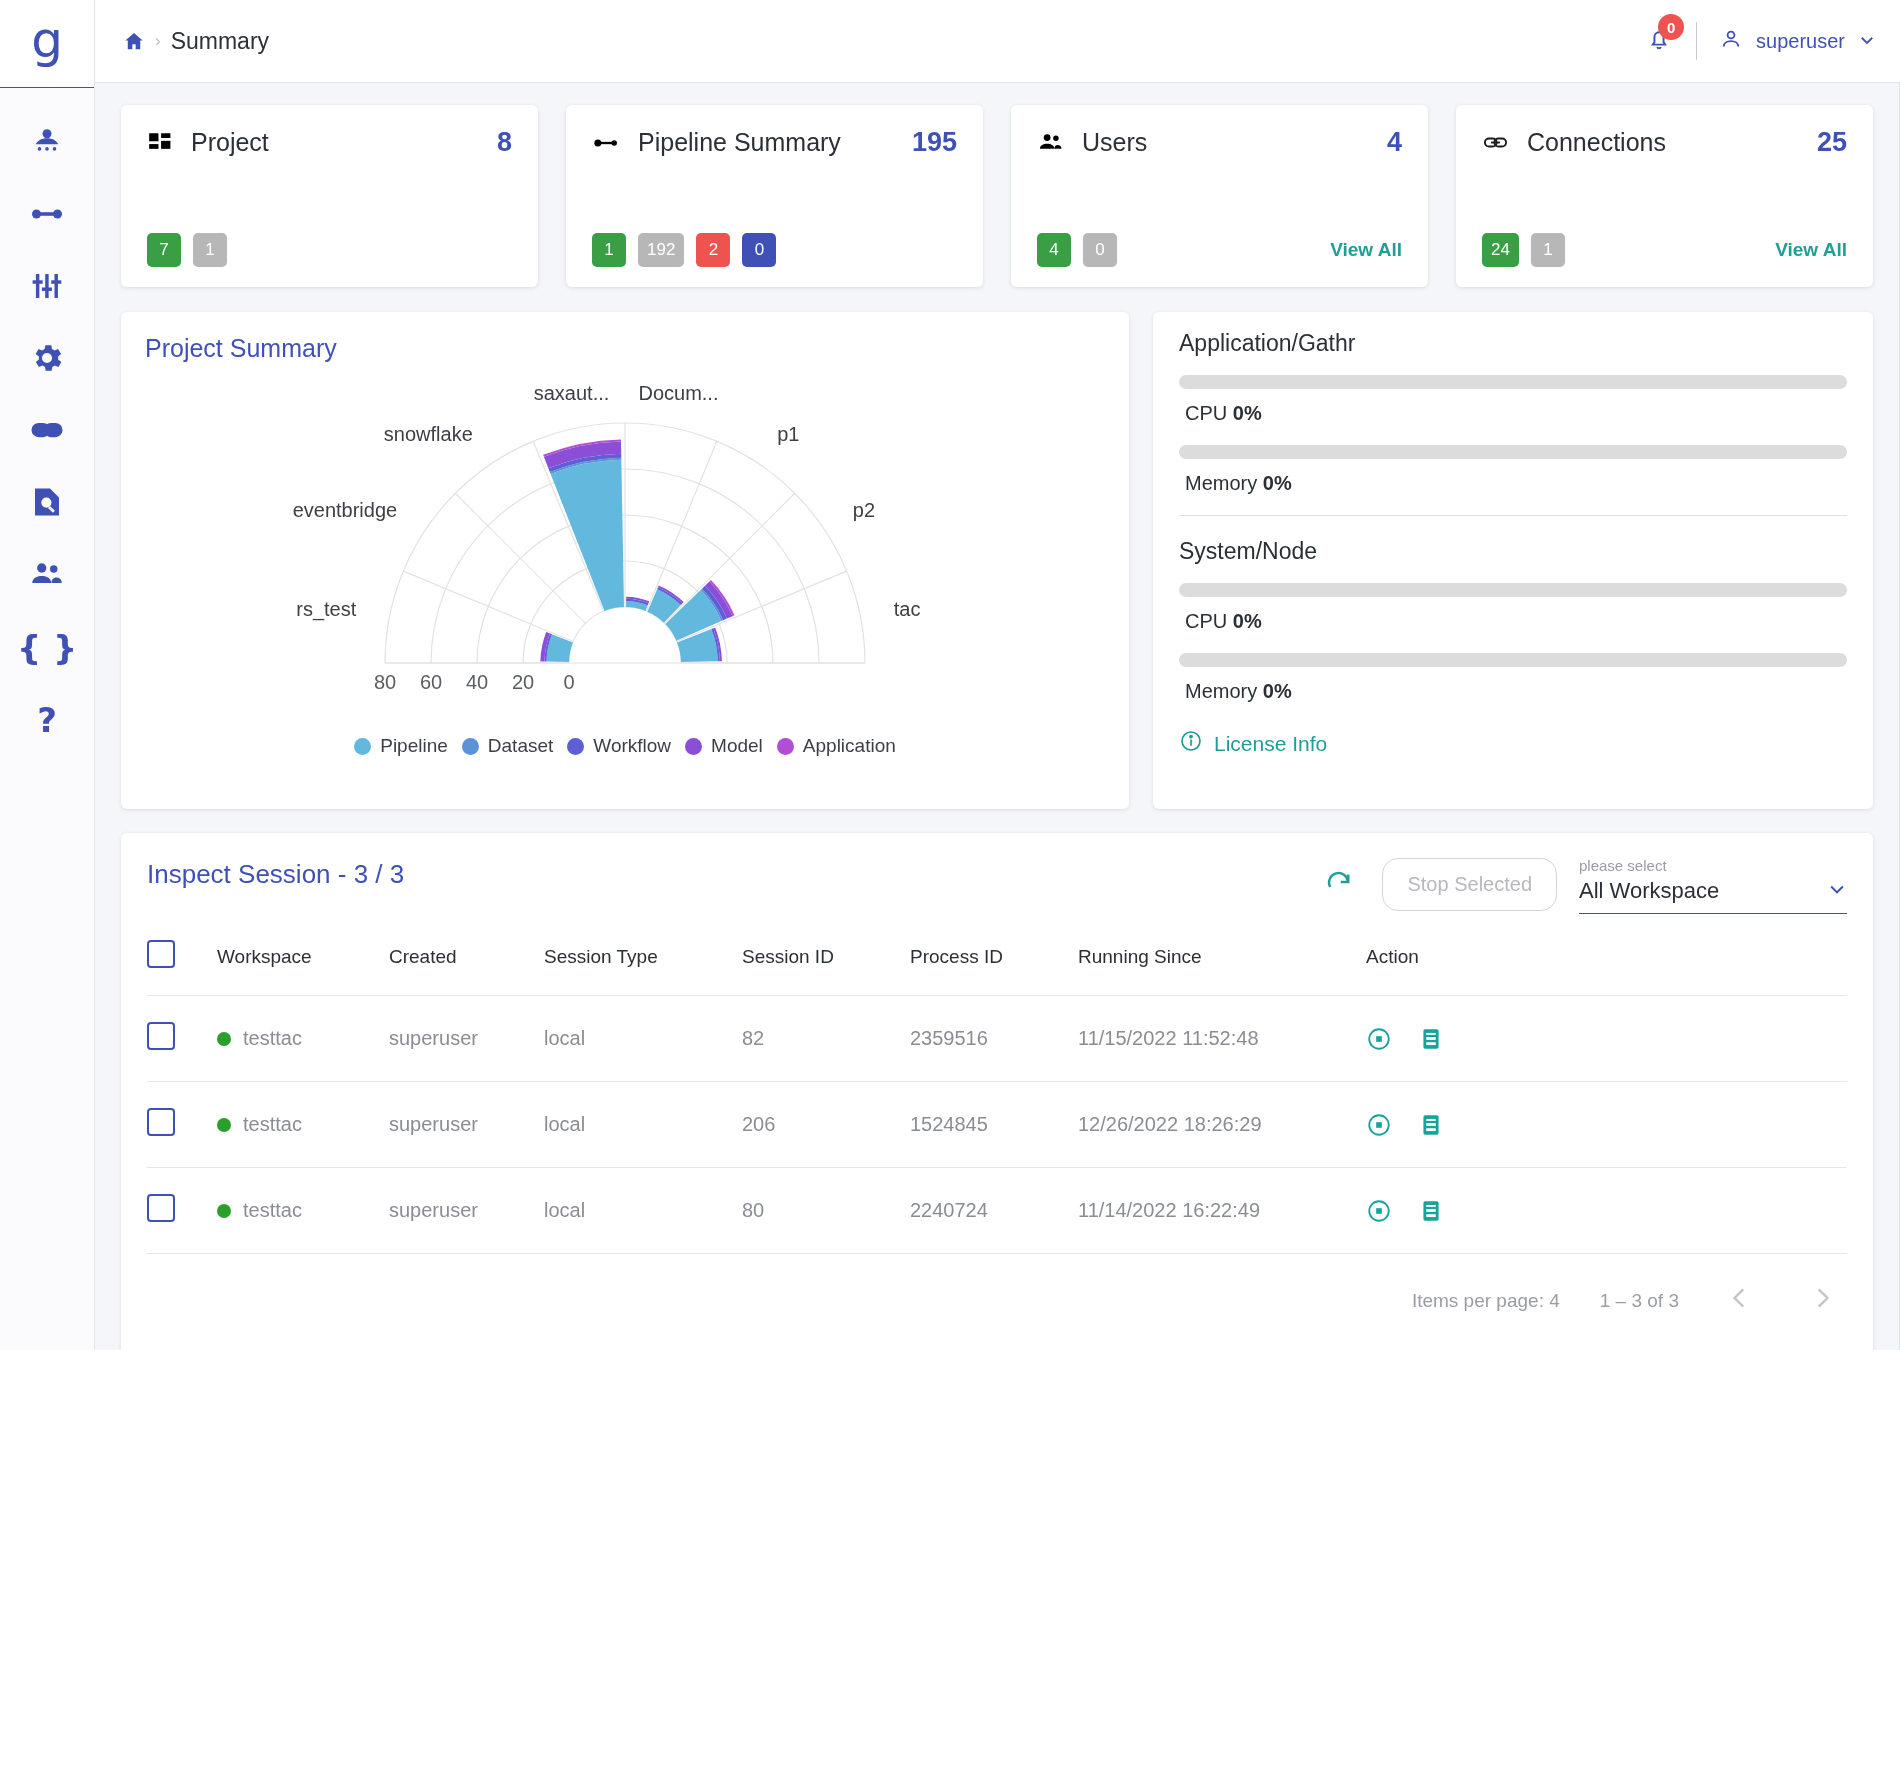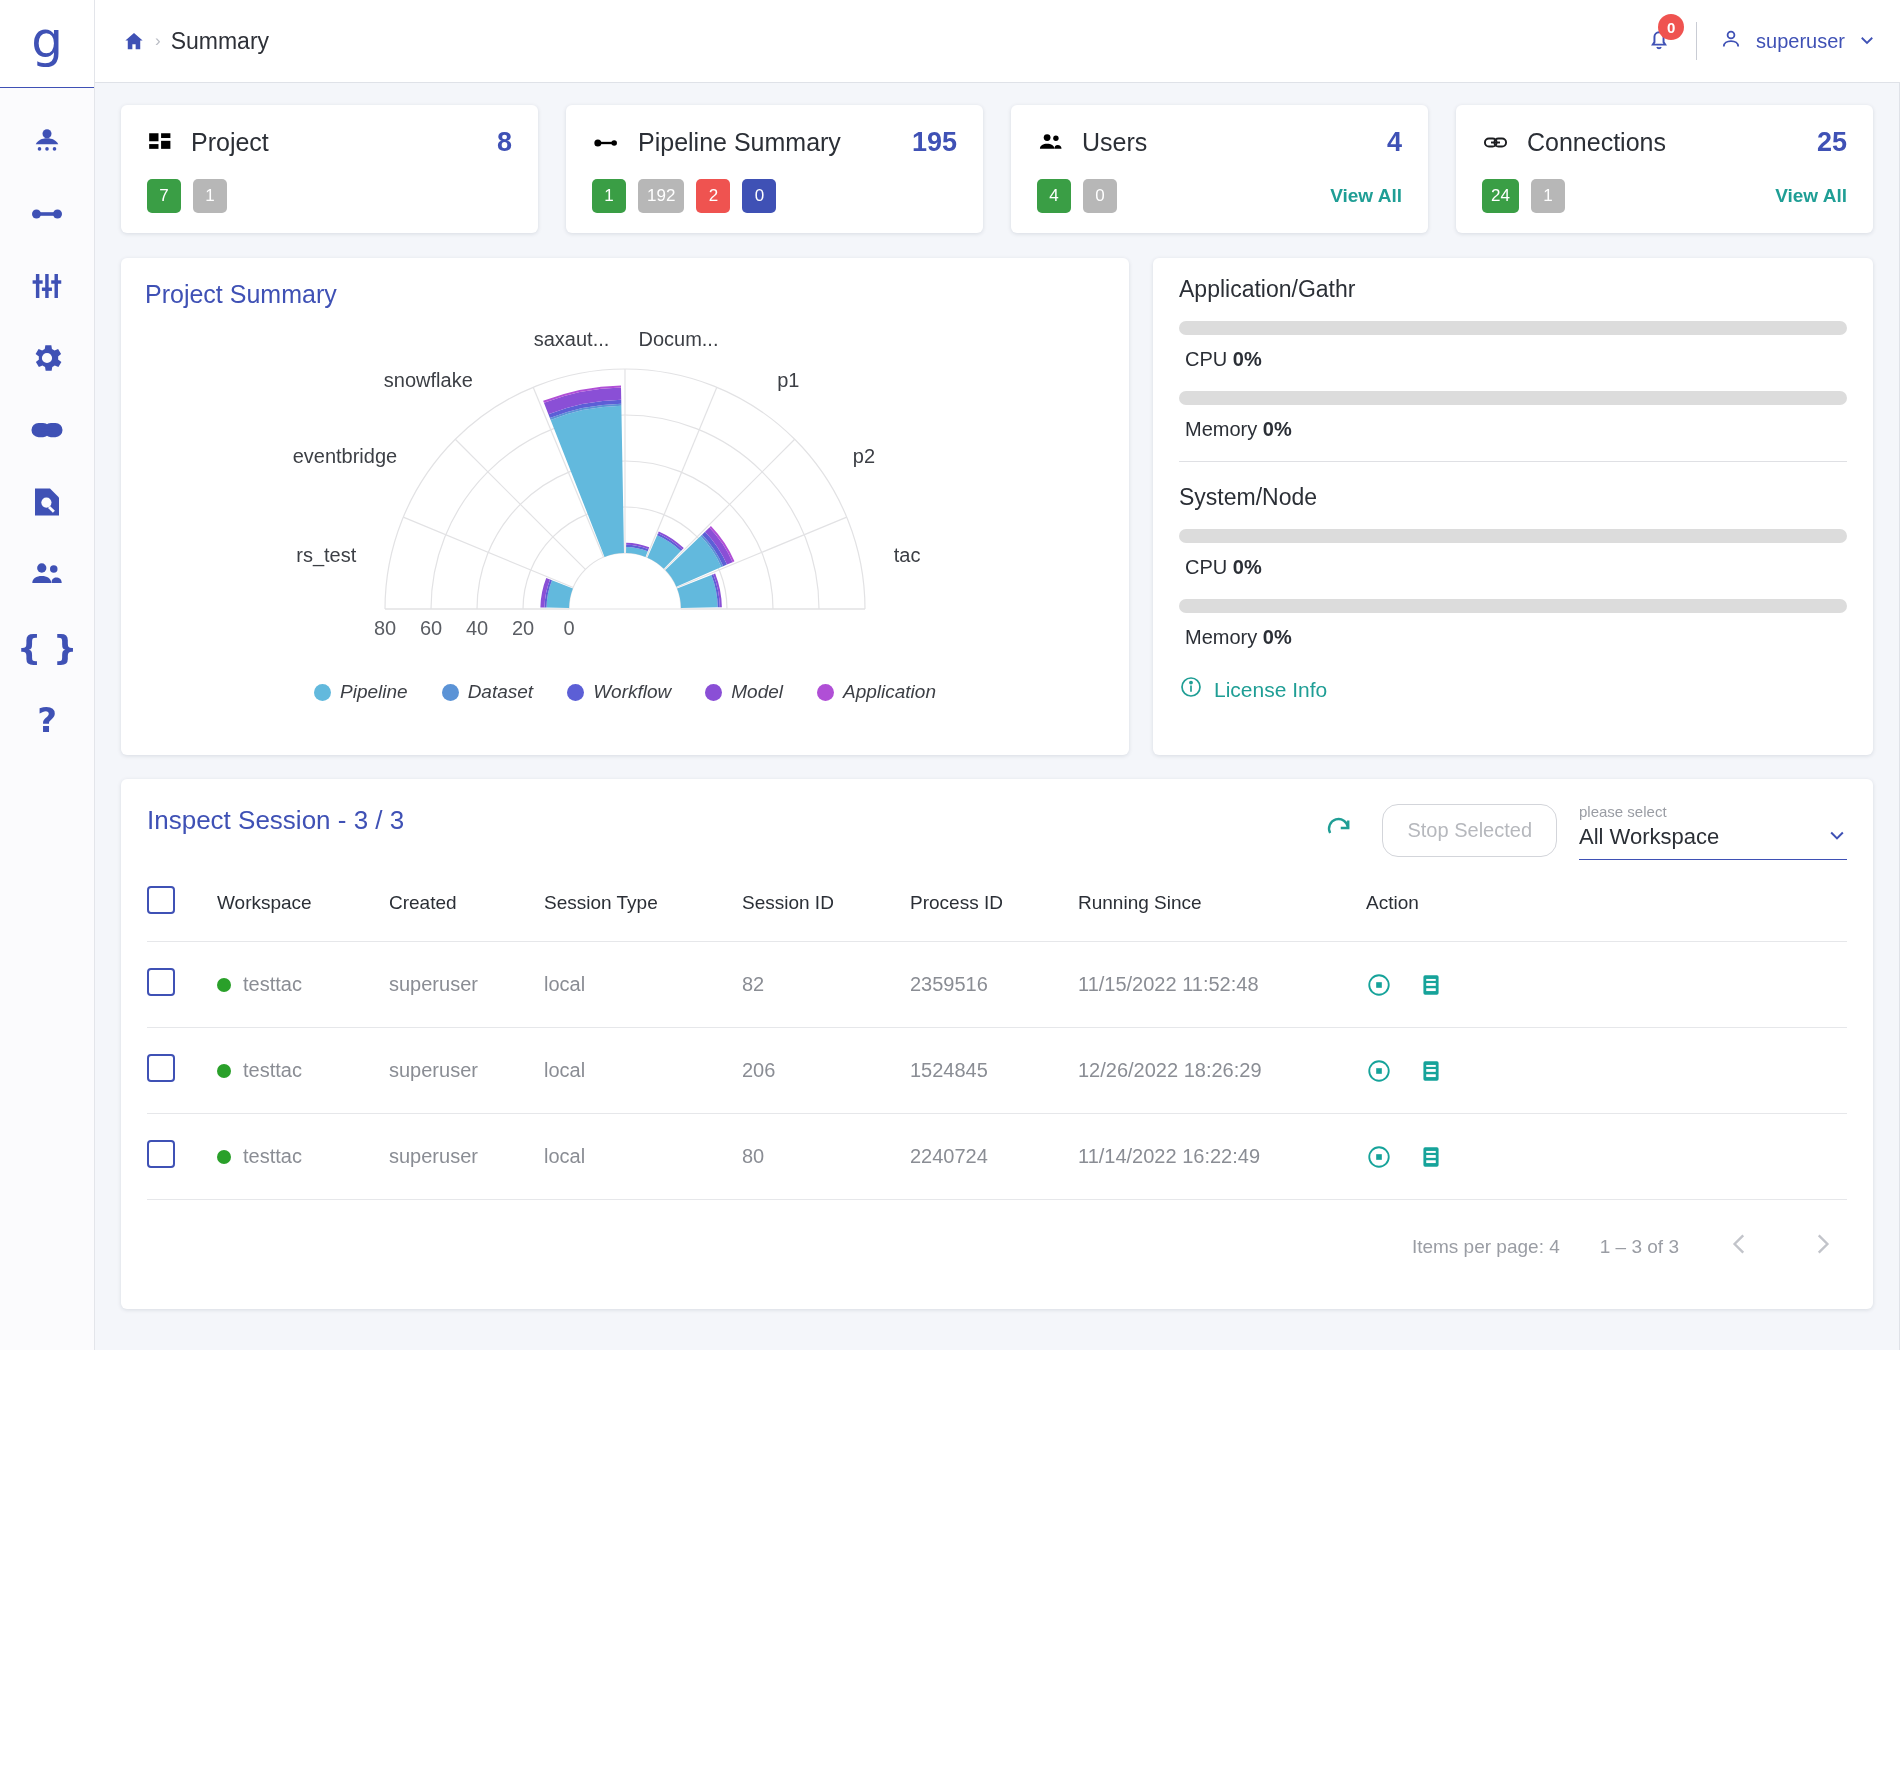--- a/index.html
+++ b/index.html
@@ -72,21 +72,21 @@
     padding:22px 26px 0 26px;
     overflow:hidden;
     border-right:1px solid #dfe2e8;
   }
 
   
   .stats { display:flex; gap:28px; }
   .stat-card {
     flex:1; background:#fff; border-radius:6px;
     box-shadow:0 1px 4px rgba(20,30,60,0.12);
-    height:128px; padding:22px 26px 20px 26px;
+    height:182px; padding:22px 26px 20px 26px;
     display:flex; flex-direction:column; justify-content:space-between;
     min-width:0;
   }
   .stat-top { display:flex; align-items:center; }
   .stat-ico { display:flex; align-items:center; margin-right:18px; }
   .stat-title { font-size:25px; color:#2b2f36; white-space:nowrap; }
   .stat-count { margin-left:auto; font-size:27px; color:#3f51b5; font-weight:700; }
   .stat-bot { display:flex; align-items:center; gap:12px; }
   .chip {
     min-width:34px; height:34px; border-radius:5px;
@@ -101,23 +101,22 @@
 
   
   .midrow { display:flex; gap:24px; margin-top:25px; }
   .panel { background:#fff; border-radius:6px; box-shadow:0 1px 4px rgba(20,30,60,0.12); }
   .panel-title { color:#3f51b5; font-size:25px; padding:22px 0 0 24px; }
   .panel-proj { flex:0 0 1008px; height:497px; position:relative; }
   .panel-web  { flex:1; height:497px; padding-bottom:8px; }
 
   .chart-wrap { position:relative; width:100%; height:380px; }
   .legend {
-    display:flex; justify-content:center; align-items:flex-start; gap:34px;
+    display:flex; justify-content:center; align-items:flex-start; gap:14px;
     margin-top:-8px;
-    font-style:italic;
   }
   .leg-item { display:flex; align-items:center; gap:9px; font-size:19px; color:#3c3f45; }
   .leg-dot { width:17px; height:17px; border-radius:50%; display:inline-block; }
 
   
   .wh-body { padding:18px 26px 12px 26px; }
   .wh-group-title { font-size:23px; color:#2b2f36; margin:0 0 18px 0; }
   .bar-track { height:14px; border-radius:8px; background:#dcdcdc; width:100%; }
   .bar-label { font-size:20px; color:#2b2f36; margin:13px 0 20px 6px; }
   .bar-label b { font-weight:700; }

